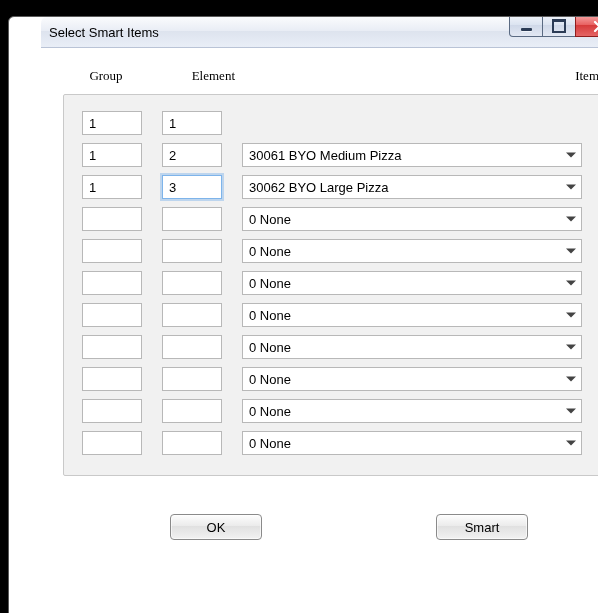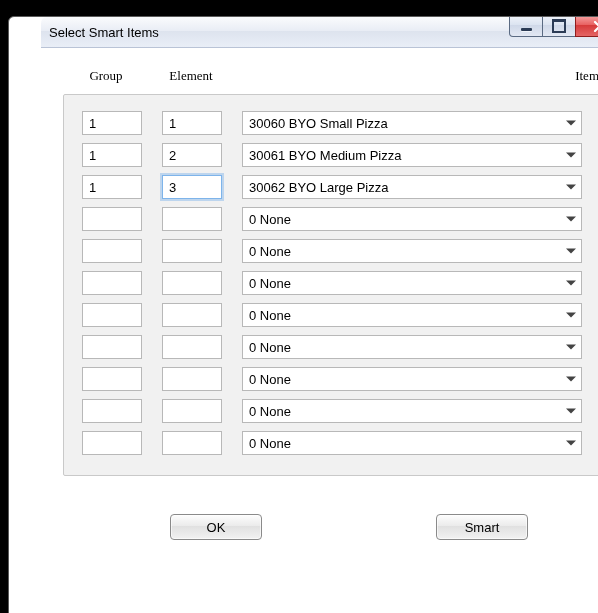--- a/index.html
+++ b/index.html
@@ -79,21 +79,21 @@
     display: flex;
     flex-direction: column;
   }
   .headers {
     display: flex;
     margin-bottom: 10px;
     padding: 0 2px;
     font-family: Liberation Serif, serif;
   }
   .col-group   { width: 82px; text-align: center; }
-  .col-element { width: 88px; text-align: center; }
+  .col-element { width: 88px; text-align: right; }
   .col-item    { flex: 1; text-align: right; }
 
   .grid-frame {
     border: 1px solid #c9c9c9;
     background: #f1f1f1;
     padding: 16px 18px 20px 18px;
     border-radius: 2px;
   }
   .row {
     display: flex;
@@ -194,24 +194,20 @@
       <div class="col-group">Group</div>
       <div class="col-element">Element</div>
       <div class="col-item">Item</div>
     </div>
 
     <div class="grid-frame" id="grid-frame">
 
     <div class="row">
           <input type="text" class="txt" value="1" style="">
           <input type="text" class="txt" value="1" style="">
-          <div class="combo">
-            <span>30060 BYO Small Pizza</span>
-            <div class="arrow"></div>
-          </div>
         </div>
         <div class="row">
           <input type="text" class="txt" value="1" style="">
           <input type="text" class="txt" value="2" style="">
           <div class="combo">
             <span>30061 BYO Medium Pizza</span>
             <div class="arrow"></div>
           </div>
         </div>
         <div class="row">

